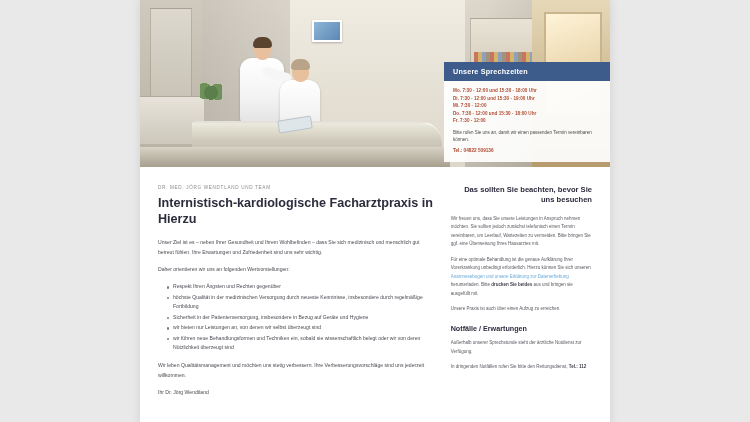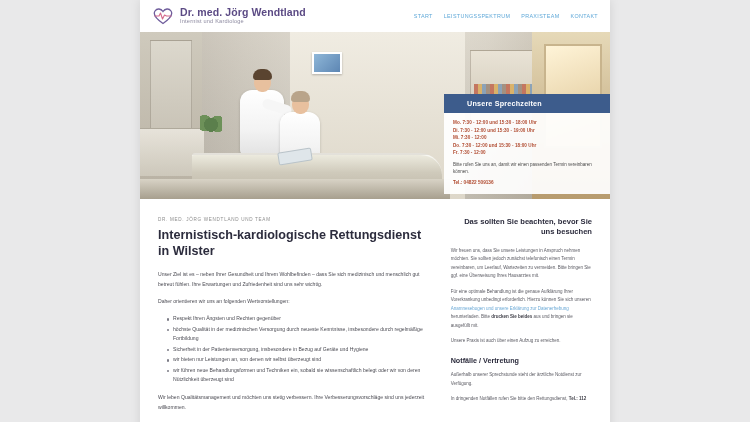--- a/index.html
+++ b/index.html
@@ -182,21 +182,21 @@
     position: absolute; right: 0; top: 62px;
     width: 166px;
     background: rgba(255,255,255,0.93);
     padding: 0 0 9px 0;
   }
   .hours-title {
     background: #3d5c8c;
     color: #fff;
     font-size: 7.2px;
     font-weight: bold;
-    padding: 5px 23px;
+    padding: 5px 9px;
     letter-spacing: 0.2px;
   }
   .hours-list {
     padding: 6px 9px 0 9px;
   }
   .hours-row {
     font-size: 4.6px;
     color: #b04a2f;
     line-height: 1.65;
     font-weight: bold;
@@ -289,38 +289,20 @@
   }
   .strong { font-weight: bold; color: #3f3f48; }
   .tel-strong { font-weight: bold; color: #3f3f48; }
 </style>
 </head>
 <body>
 
 <div class="page">
   <div class="site">
 
-    <div class="header">
-      <div class="logo-wrap">
-        <svg class="heart-icon" viewBox="0 0 44 36">
-          <path d="M22 33 C6 22 2 14 6 8 C10 2 18 3 22 9 C26 3 34 2 38 8 C42 14 38 22 22 33 Z" fill="none" stroke="#6f5d9c" stroke-width="2.6"></path>
-          <polyline points="6,18 14,18 17,12 21,24 25,16 29,18 38,18" fill="none" stroke="#d46a8c" stroke-width="2.2" stroke-linejoin="round" stroke-linecap="round"></polyline>
-        </svg>
-        <div class="logo-text">
-          <div class="logo-title">Dr. med. Jörg Wendtland</div>
-          <div class="logo-sub">Internist und Kardiologe</div>
-        </div>
-      </div>
-      <div class="nav">
-        <div class="nav-item">START</div>
-        <div class="nav-item">LEISTUNGSSPEKTRUM</div>
-        <div class="nav-item">PRAXISTEAM</div>
-        <div class="nav-item">KONTAKT</div>
-      </div>
-    </div>
 
     <div class="hero">
       <div class="hero-bg"></div>
       <div class="hero-wall-left"></div>
       <div class="hero-backwall"></div>
       <div class="hero-door"></div>
       <div class="hero-picture"></div>
       <div class="hero-shelf"></div>
       <div class="hero-shelf-books"></div>
       <div class="hero-window"></div>
@@ -357,42 +339,42 @@
         </div>
         <div class="hours-note">Bitte rufen Sie uns an, damit wir einen passenden Termin vereinbaren können.</div>
         <div class="hours-tel">Tel.: 04822 509136</div>
       </div>
     </div>
 
     <div class="content">
 
       <div class="col-main">
         <div class="eyebrow">DR. MED. JÖRG WENDTLAND UND TEAM</div>
-        <h1 class="page-title">Internistisch-kardiologische Rettungsdienst in Wilster</h1>
+        <h1 class="page-title">Internistisch-kardiologische Facharztpraxis in Hierzu</h1>
         <p class="body">Unser Ziel ist es – neben Ihrer Gesundheit und Ihrem Wohlbefinden – dass Sie sich medizinisch und menschlich gut betreut fühlen. Ihre Erwartungen und Zufriedenheit sind uns sehr wichtig.</p>
         <p class="body">Daher orientieren wir uns an folgenden Wertvorstellungen:</p>
         <ul class="bullets">
           <li>Respekt Ihren Ängsten und Rechten gegenüber</li>
           <li>höchste Qualität in der medizinischen Versorgung durch neueste Kenntnisse, insbesondere durch regelmäßige Fortbildung</li>
           <li>Sicherheit in der Patientenversorgung, insbesondere in Bezug auf Geräte und Hygiene</li>
           <li>wir bieten nur Leistungen an, von denen wir selbst überzeugt sind</li>
           <li>wir führen neue Behandlungsformen und Techniken ein, sobald sie wissenschaftlich belegt oder wir von deren Nützlichkeit überzeugt sind</li>
         </ul>
         <p class="body">Wir leben Qualitätsmanagement und möchten uns stetig verbessern. Ihre Verbesserungsvorschläge sind uns jederzeit willkommen.</p>
         <p class="body">Ihr Dr. Jörg Wendtland</p>
       </div>
 
       <div class="col-side">
         <h2 class="side-title">Das sollten Sie beachten, bevor Sie uns besuchen</h2>
         <p class="side-body">Wir freuen uns, dass Sie unsere Leistungen in Anspruch nehmen möchten. Sie sollten jedoch zunächst telefonisch einen Termin vereinbaren, um Leerlauf, Wartezeiten zu vermeiden. Bitte bringen Sie ggf. eine Überweisung Ihres Hausarztes mit.</p>
         <p class="side-body">
           <span>Für eine optimale Behandlung ist die genaue Aufklärung Ihrer Vorerkrankung unbedingt erforderlich. Hierzu können Sie sich unseren </span><a class="link" href="#">Anamnesebogen und unsere Erklärung zur Datenerhebung</a><span> herunterladen. Bitte </span><span class="strong">drucken Sie beides</span><span> aus und bringen sie ausgefüllt mit.</span>
         </p>
         <p class="side-body">Unsere Praxis ist auch über einen Aufzug zu erreichen.</p>
-        <h3 class="side-sub">Notfälle / Vertretung</h3>
+        <h3 class="side-sub">Notfälle / Erwartungen</h3>
         <p class="side-body">Außerhalb unserer Sprechstunde steht der ärztliche Notdienst zur Verfügung.</p>
         <p class="side-body">
           <span>In dringenden Notfällen rufen Sie bitte den Rettungsdienst, </span><span class="tel-strong">Tel.: 112</span>
         </p>
       </div>
 
     </div>
   </div>
 </div>
 

